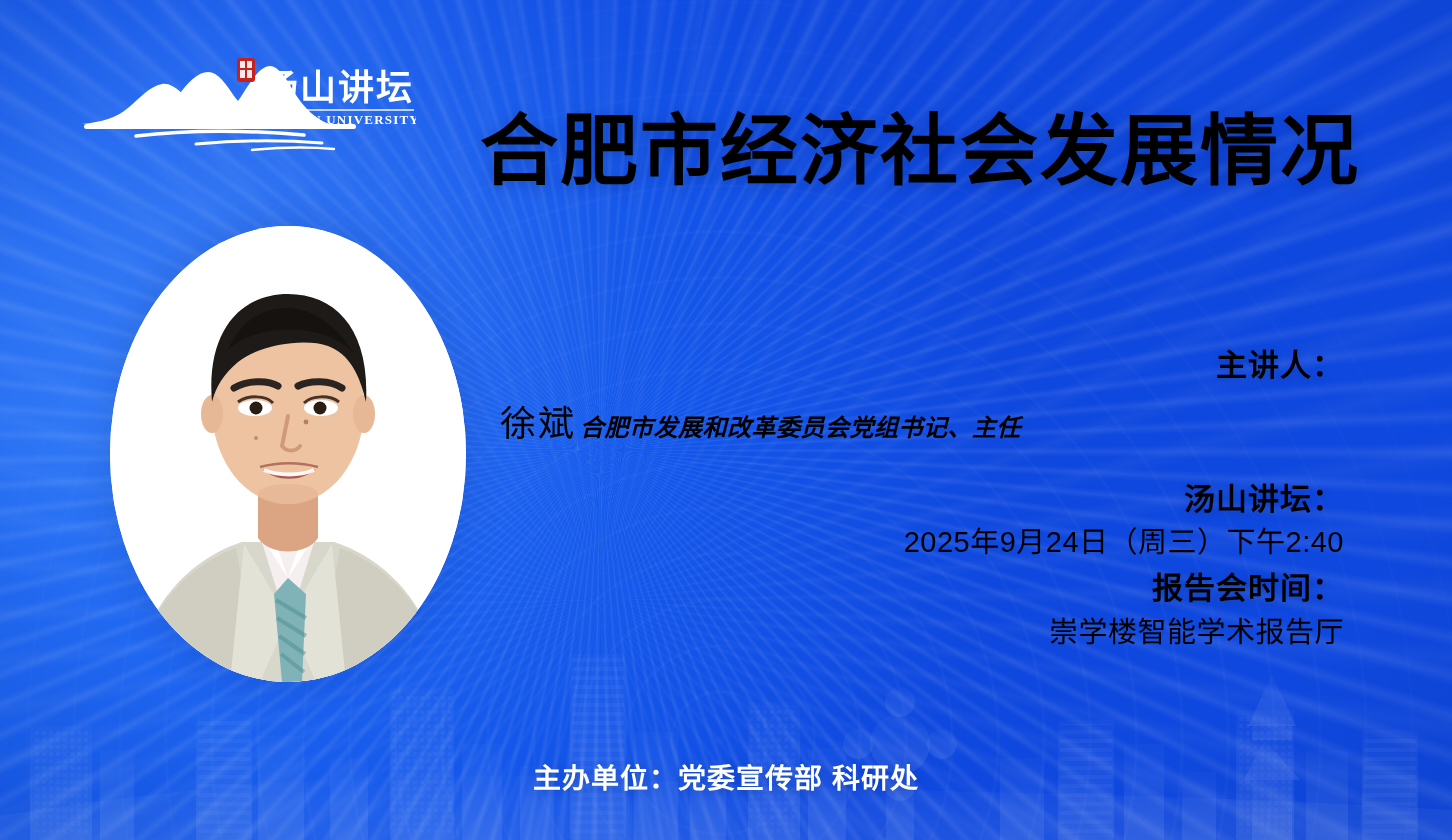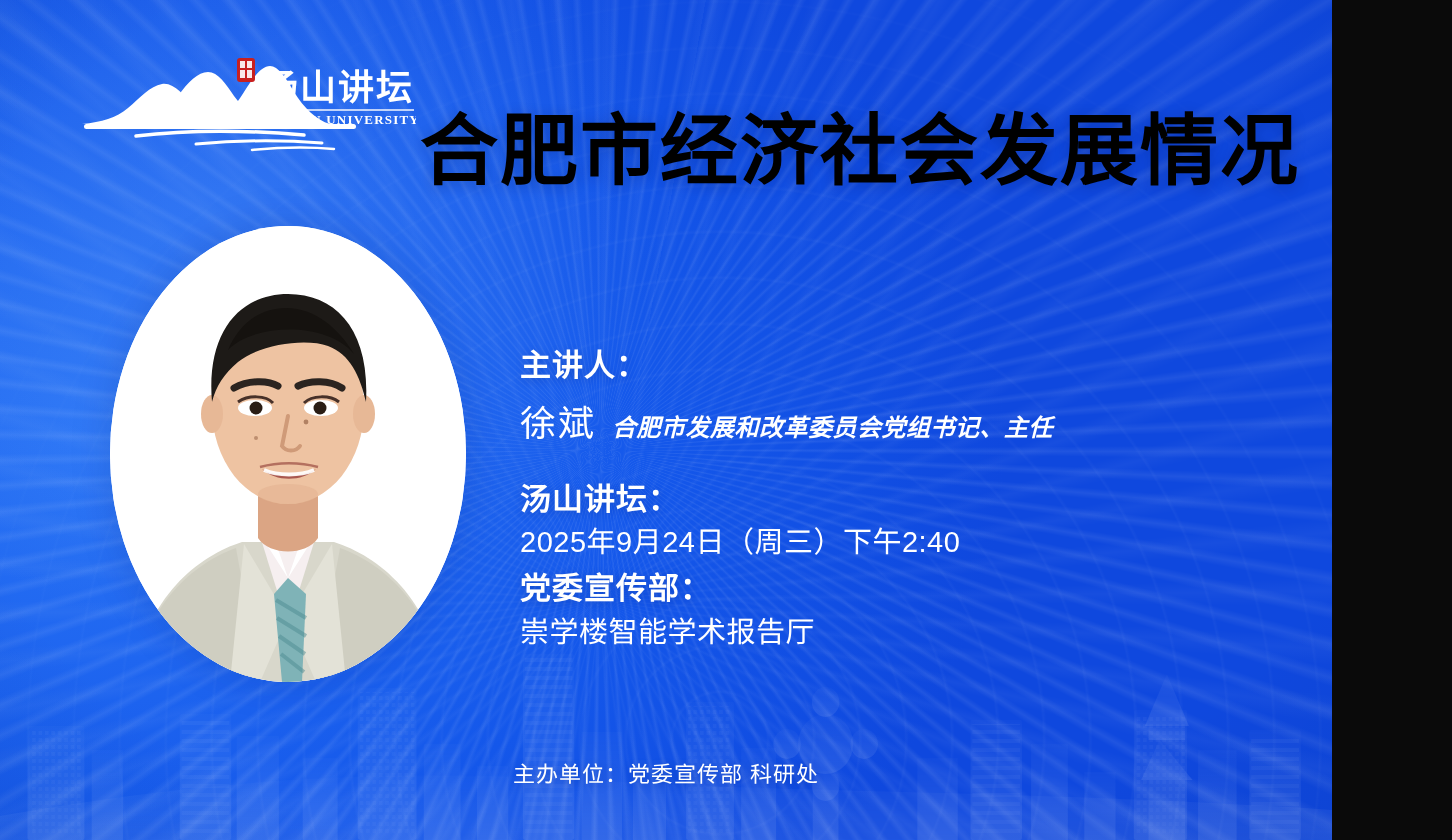--- a/index.html
+++ b/index.html
@@ -3,21 +3,21 @@
 <meta charset="utf-8">
 <title>汤山讲坛 海报</title>
 <style>
   html, body {
     margin: 0;
     padding: 0;
     background: #0a0a0a;
   }
   .poster {
     position: relative;
-    width: 1332px;
+    width: 1452px;
     height: 840px;
     overflow: hidden;
     font-family: "Liberation Sans", "DejaVu Sans", sans-serif;
     background: #1557ea;
     user-select: none;
   }
 
   
   .bg-base {
     position: absolute;
@@ -143,37 +143,39 @@
     font-weight: 900;
     color: #ffffff;
     letter-spacing: 6px;
     text-shadow: 0 3px 16px rgba(0,20,90,0.28);
     white-space: nowrap;
   }
 
   
   .info {
     position: absolute;
-    left: 520px;
+    left: 484px;
     top: 346px;
     width: 860px;
-    color: #ffffff;
+    color: #000000;
+    text-align: right;
   }
   .info .label {
     font-size: 31px;
     font-weight: 900;
     letter-spacing: 1px;
     line-height: 1.28;
     text-shadow: 0 2px 8px rgba(0,20,90,0.22);
   }
   .row-speaker {
     display: flex;
     align-items: baseline;
-    gap: 16px;
+    gap: 4px;
     margin-top: 8px;
+    margin-left: 16px;
   }
   .row-speaker .name {
     font-size: 36px;
     font-weight: 400;
     letter-spacing: 2px;
     white-space: nowrap;
   }
   .row-speaker .role {
     font-size: 24px;
     font-weight: 700;
@@ -193,22 +195,22 @@
 
   
   .footer {
     position: absolute;
     left: 0; right: 0;
     top: 756px;
     text-align: center;
   }
   .footer .org {
     display: inline-block;
-    font-size: 22px;
-    font-weight: 400;
+    font-size: 28px;
+    font-weight: 700;
     letter-spacing: 1px;
     color: #ffffff;
     text-shadow: 0 2px 8px rgba(0,20,90,0.25);
   }
 </style>
 </head>
 <body>
 
 <div class="poster">
 
@@ -378,21 +380,21 @@
       <span class="name">徐斌</span>
       <span class="role">合肥市发展和改革委员会党组书记、主任</span>
     </div>
 
     <div class="block-time">
       <div class="label">汤山讲坛：</div>
       <div class="value">2025年9月24日（周三）下午2:40</div>
     </div>
 
     <div class="block-place">
-      <div class="label">党委宣传部：</div>
+      <div class="label">报告会时间：</div>
       <div class="value">崇学楼智能学术报告厅</div>
     </div>
 
   </div>
 
   <div class="footer">
     <span class="org">主办单位：党委宣传部  科研处</span>
   </div>
 
 </div>

